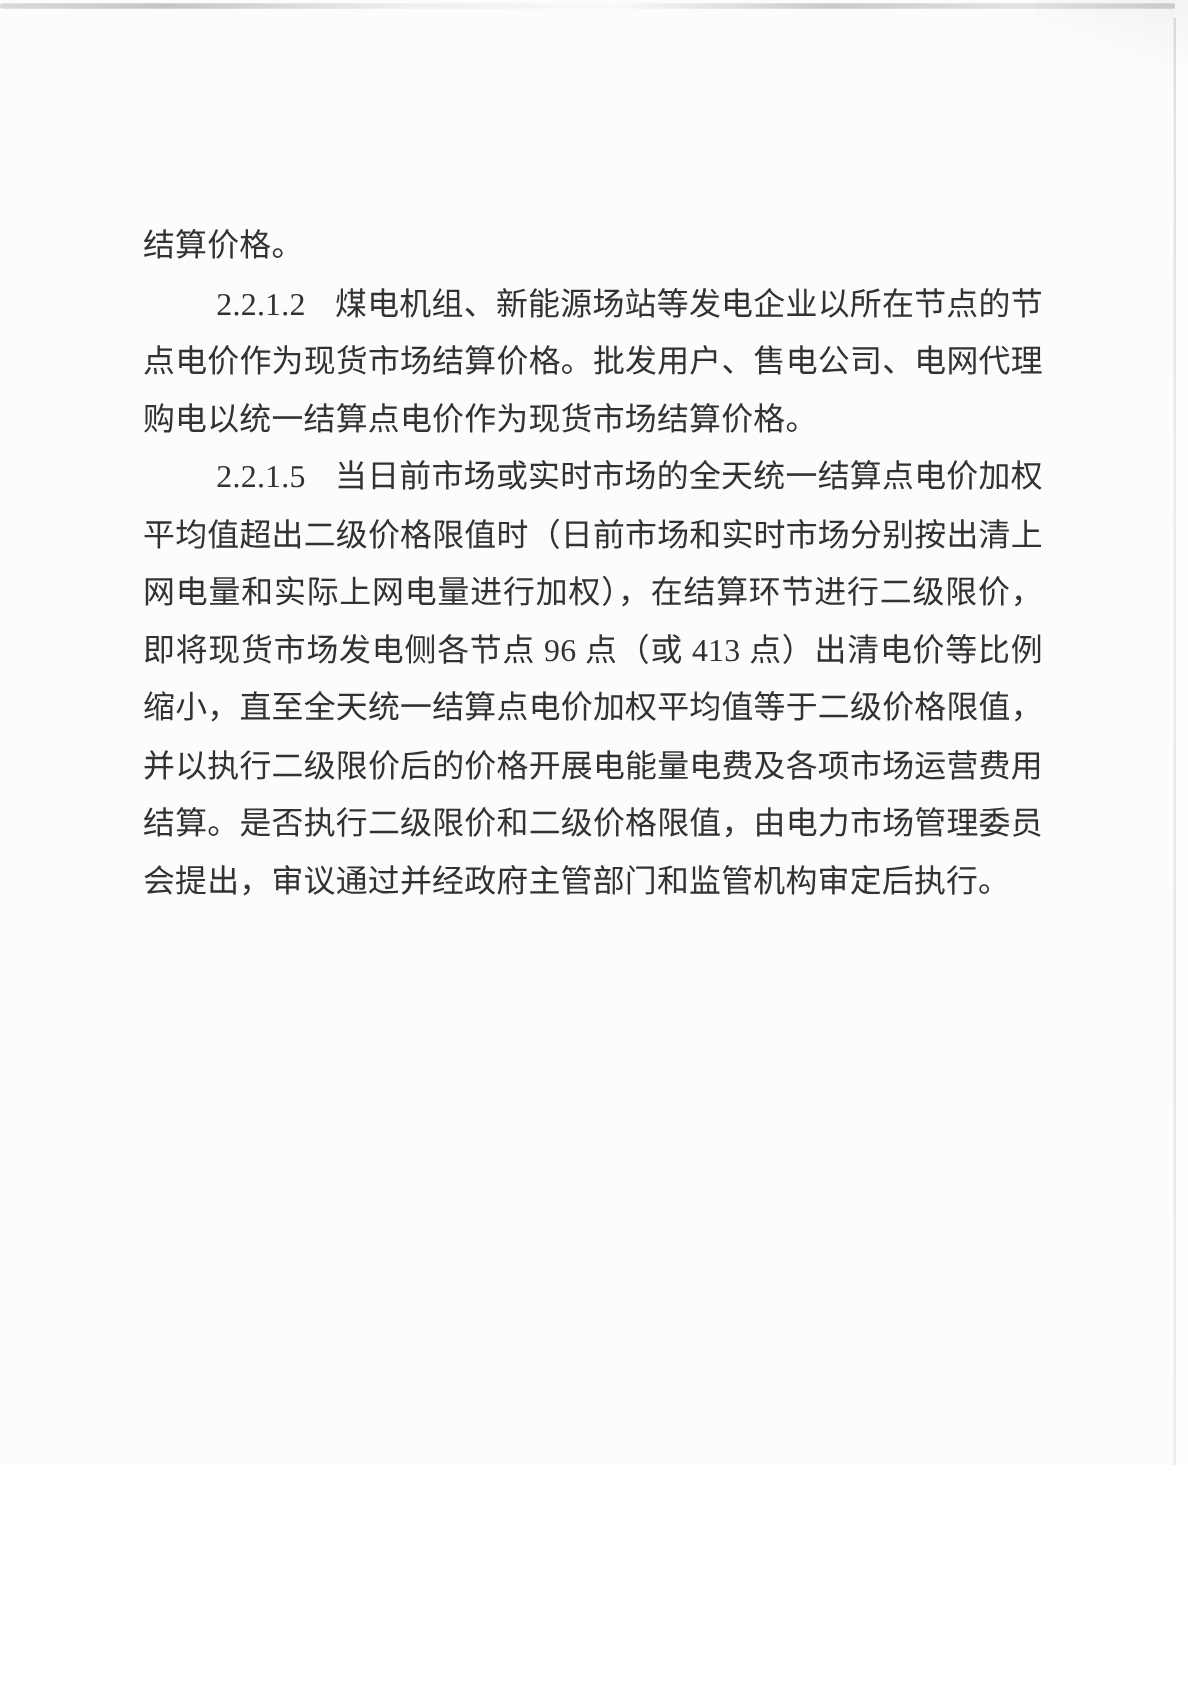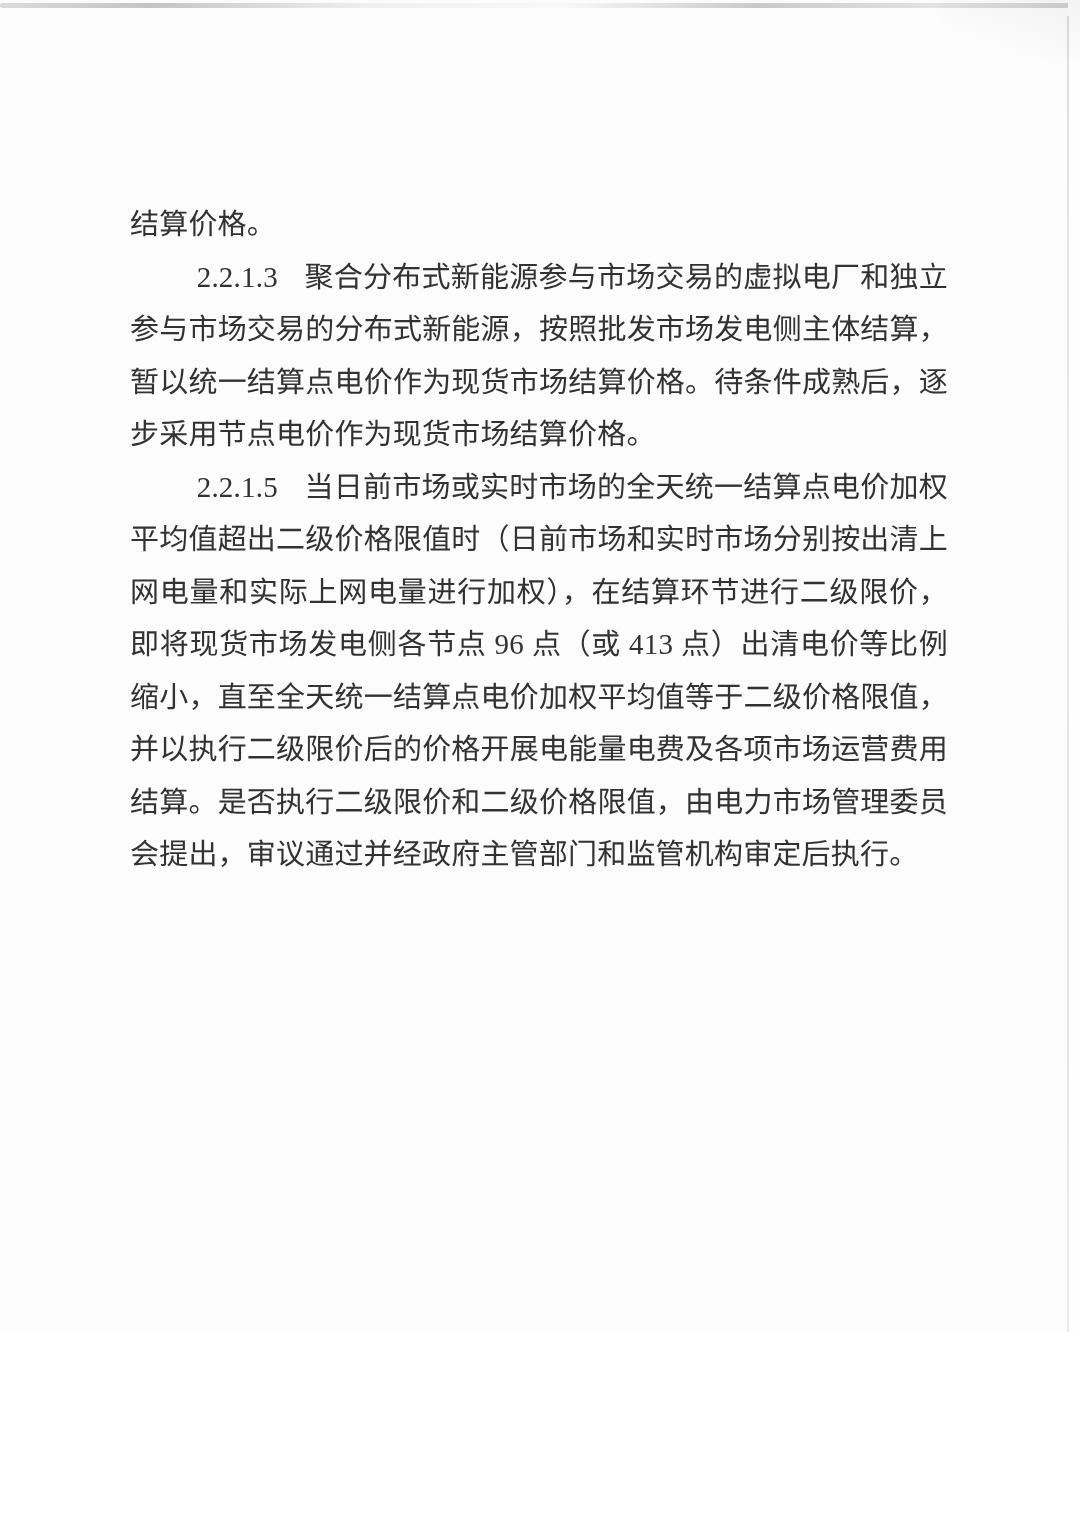--- a/index.html
+++ b/index.html
@@ -95,21 +95,21 @@
 
   <div class="scan-edge-top"></div>
   <div class="scan-strip-right"></div>
   <div class="scan-edge-right"></div>
   <div class="scan-corner-shade"></div>
 
   <main class="content">
 
     <p class="para no-indent"><span>结算价格。</span></p>
 
+    <p class="para"><span class="clause-number">2.2.1.2</span><span>煤电机组、新能源场站等发电企业以所在节点的节点电价作为现货市场结算价格。批发用户、售电公司、电网代理购电以统一结算点电价作为现货市场结算价格。</span></p>
 
-    <p class="para"><span class="clause-number">2.2.1.3</span><span>聚合分布式新能源参与市场交易的虚拟电厂和独立参与市场交易的分布式新能源，按照批发市场发电侧主体结算，暂以统一结算点电价作为现货市场结算价格。待条件成熟后，逐步采用节点电价作为现货市场结算价格。</span></p>
 
 
     <p class="para"><span class="clause-number">2.2.1.5</span><span>当日前市场或实时市场的全天统一结算点电价加权平均值超出二级价格限值时（日前市场和实时市场分别按出清上网电量和实际上网电量进行加权），在结算环节进行二级限价，即将现货市场发电侧各节点 96 点（或 413 点）出清电价等比例缩小，直至全天统一结算点电价加权平均值等于二级价格限值，并以执行二级限价后的价格开展电能量电费及各项市场运营费用结算。是否执行二级限价和二级价格限值，由电力市场管理委员会提出，审议通过并经政府主管部门和监管机构审定后执行。</span></p>
 
 
   </main>
 </div>
 
 </body></html>

